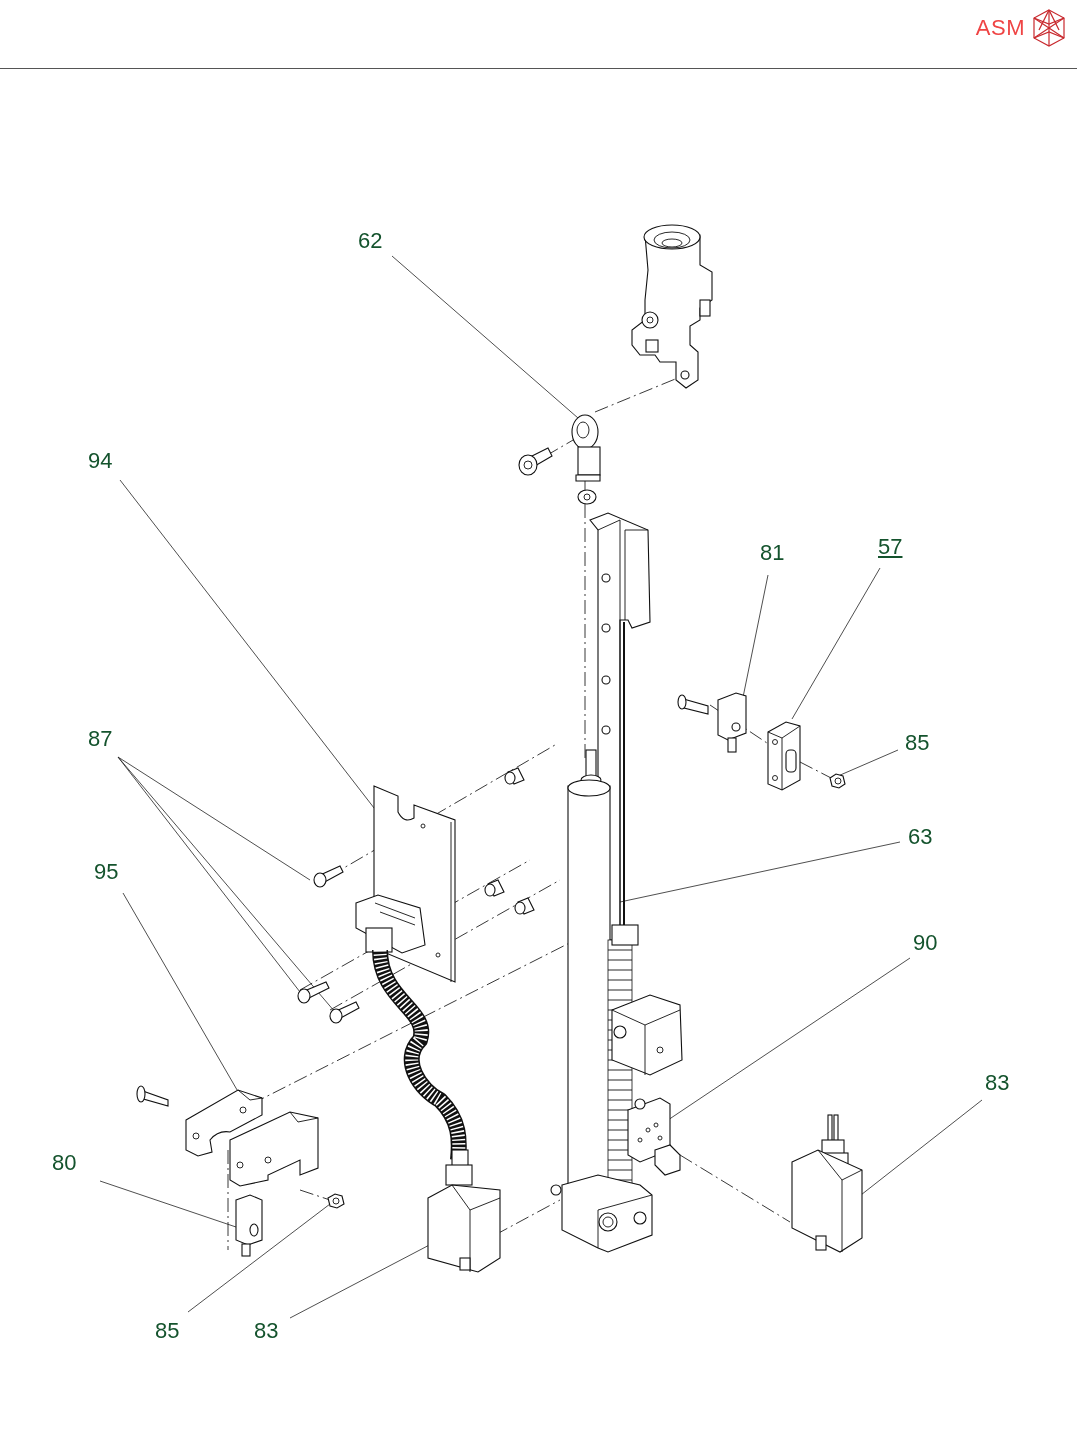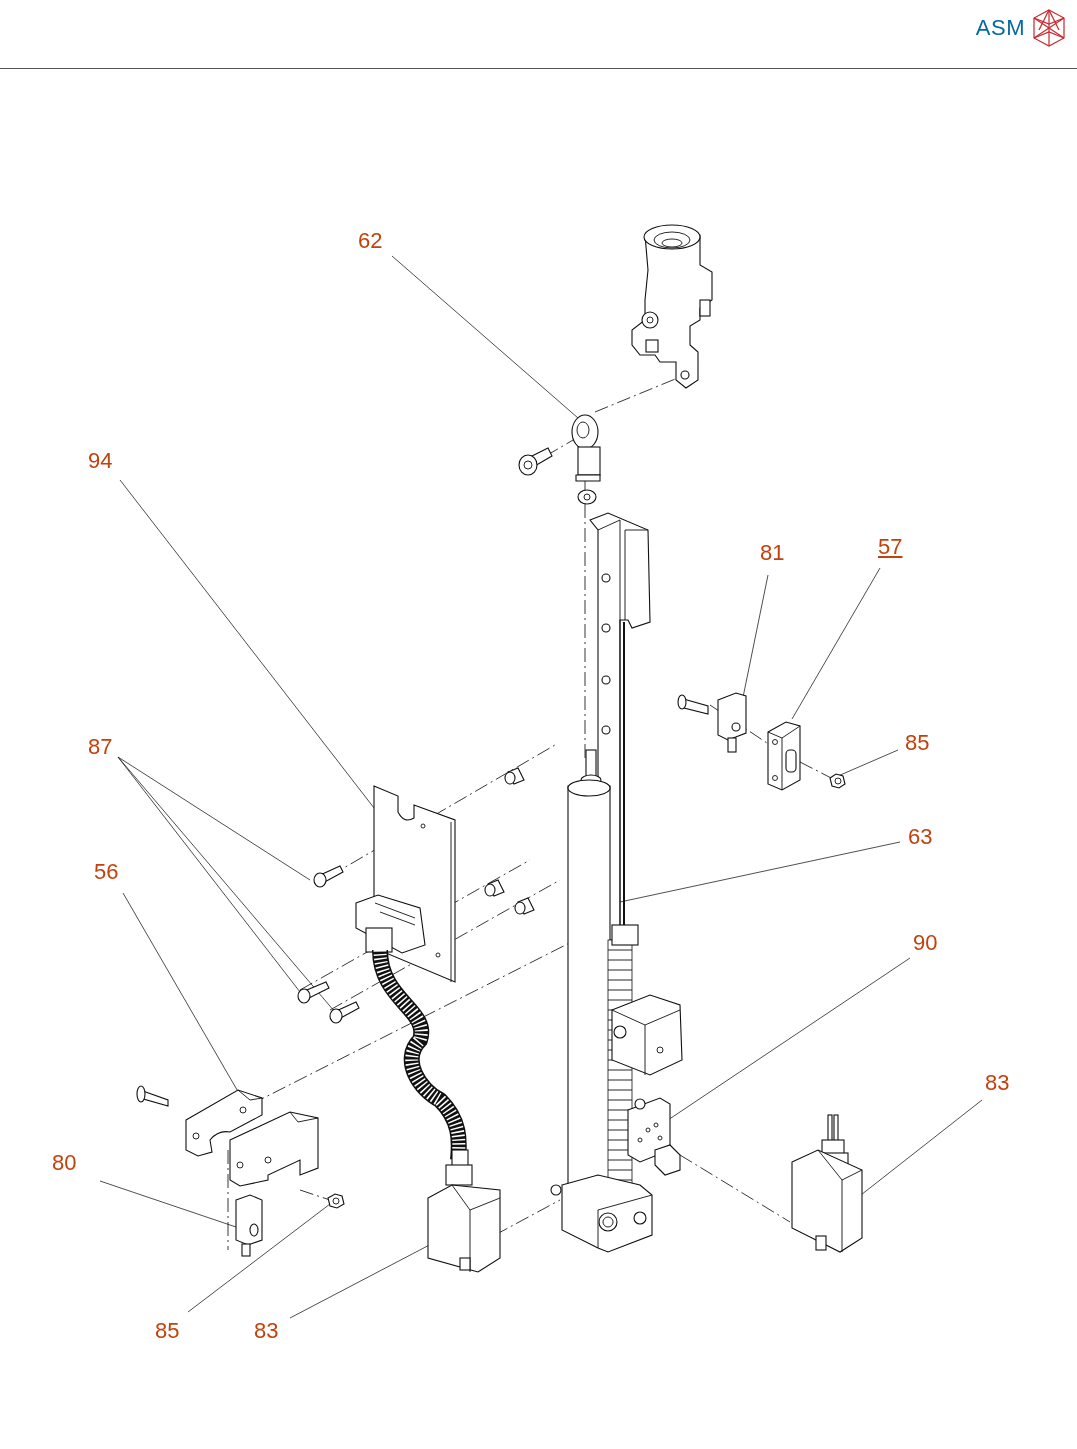--- a/index.html
+++ b/index.html
@@ -1,24 +1,24 @@
 <!DOCTYPE html>
 <html><head>
   <meta charset="utf-8">
   <style>
     html, body { margin: 0; padding: 0; background: #ffffff; }
     body { width: 1077px; height: 1449px; position: relative; overflow: hidden;
            font-family: "Liberation Sans", sans-serif; }
     .header { position: absolute; left: 0; top: 0; width: 1077px; height: 70px; }
     .header-rule { position: absolute; left: 0; top: 68px; width: 1077px; height: 1px; background: #555555; }
     .brand { position: absolute; right: 10px; top: 8px; height: 40px; display: flex; align-items: center; gap: 6px; }
-    .brand-text { font-size: 22px; font-weight: normal; color: #0369a1; letter-spacing: 0.5px; }
+    .brand-text { font-size: 22px; font-weight: normal; color: #ef4444; letter-spacing: 0.5px; }
     .brand-logo svg { display: block; }
     svg.drawing { position: absolute; left: 0; top: 0; }
-    .callout { position: absolute; font-size: 22px; color: #c2410c; line-height: 1; }
+    .callout { position: absolute; font-size: 22px; color: #14532d; line-height: 1; }
     .part { fill: #ffffff; stroke: #111111; stroke-width: 1.1; }
     .part-thin { fill: none; stroke: #111111; stroke-width: 0.9; }
     .leader { stroke: #222222; stroke-width: 0.8; fill: none; }
     .axis { stroke: #222222; stroke-width: 0.9; fill: none; stroke-dasharray: 14 4 2 4; }
     .hatch { fill: #ffffff; stroke: #111111; stroke-width: 0.8; }
   </style>
 </head>
 <body>
 
 <div class="header">
@@ -235,21 +235,21 @@
   <g>
     <polygon class="part" points="328,1198 335,1194 342,1196 344,1204 337,1208 330,1206"></polygon>
     <circle class="part-thin" cx="336" cy="1201" r="3"></circle>
   </g>
 </svg>
 
 <span class="callout" style="left:358px; top:230px;">62</span>
 <span class="callout" style="left:88px; top:450px;">94</span>
 <span class="callout" style="left:760px; top:542px;">81</span>
 <span class="callout" style="left:878px; top:536px;text-decoration:underline;">57</span>
-<span class="callout" style="left:88px; top:728px;margin-top:8px;">87</span>
+<span class="callout" style="left:88px; top:728px;">87</span>
 <span class="callout" style="left:905px; top:732px;">85</span>
 <span class="callout" style="left:908px; top:826px;">63</span>
-<span class="callout" style="left:94px; top:861px;">56</span>
+<span class="callout" style="left:94px; top:861px;">95</span>
 <span class="callout" style="left:913px; top:932px;">90</span>
 <span class="callout" style="left:52px; top:1152px;">80</span>
 <span class="callout" style="left:985px; top:1072px;">83</span>
 <span class="callout" style="left:155px; top:1320px;">85</span>
 <span class="callout" style="left:254px; top:1320px;">83</span>
 
 </body></html>

